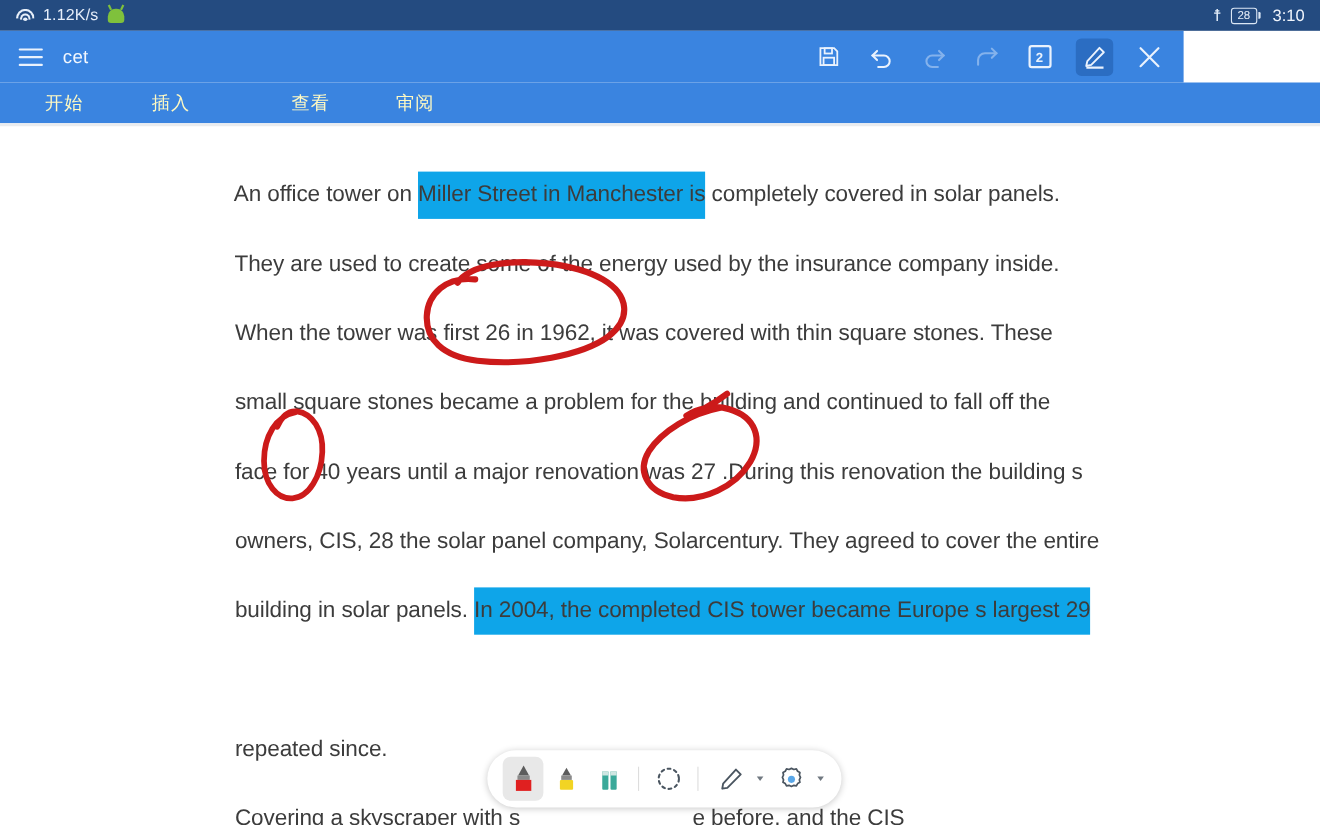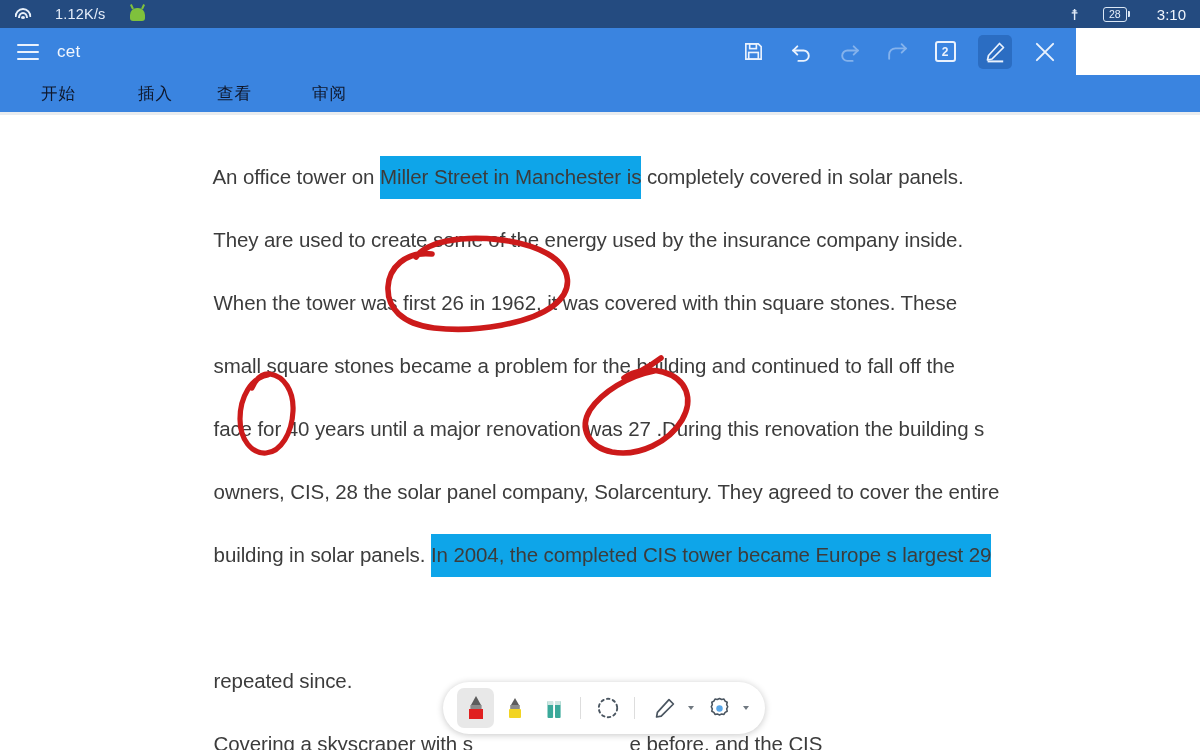--- a/index.html
+++ b/index.html
@@ -10,21 +10,21 @@
   }
   #app { position: relative; width: 1200px; height: 750px; }
 
   
   .statusbar {
     position: absolute; left: 0; top: 0; width: 1200px; height: 28px;
     background: #244b80; color: #dce8f5;
     display: flex; align-items: center; justify-content: space-between;
     padding: 0 14px; font-size: 14.5px;
   }
-  .sb-left, .sb-right { display: flex; align-items: center; gap: 24px; justify-content: flex-end; }
+  .sb-left, .sb-right { display: flex; align-items: center; gap: 8px; justify-content: flex-end; }
   .wifi-ico { width: 17px; height: 15px; position: relative; display:inline-block; }
   .wifi-ico i {
     position: absolute; left: 50%; transform: translateX(-50%);
     border: 2px solid #e8f0fa; border-bottom: none;
     border-radius: 50% 50% 0 0 / 100% 100% 0 0;
   }
   .wifi-ico i.a { width: 17px; height: 9px; top: 1px; }
   .wifi-ico i.b { width: 10px; height: 6px; top: 5px; }
   .wifi-ico i.c { width: 4px; height: 3px; top: 9px; background:#e8f0fa; border:none; border-radius:50%; }
   .net-speed { font-size: 14.5px; letter-spacing: .2px; color: #e6eefa; }
@@ -73,26 +73,26 @@
     display:flex; align-items:center; justify-content:center;
     color:#eaf2fd; font-size: 12px; font-weight: 700;
   }
 
   
   .tabbar {
     position: absolute; left: 0; top: 75px; width: 1200px; height: 37px;
     background: #3a84e0; display: flex; align-items: center;
   }
   .tab {
-    color: #0f172a; font-size: 16.5px; cursor: pointer;
+    color: #fef9c3; font-size: 16.5px; cursor: pointer;
     padding: 3px 6px; letter-spacing: 1px;
   }
   .tab-0 { margin-left: 35px; }
   .tab-1 { margin-left: 50px; }
-  .tab-2 { margin-left: 32px; }
+  .tab-2 { margin-left: 80px; }
   .tab-3 { margin-left: 48px; }
   .tab-sep {
     position: absolute; left: 0; top: 112px; width: 1200px; height: 3px;
     background: #e9ecef;
   }
 
   
   .doc {
     position: absolute; left: 0; top: 115px; width: 1200px; height: 635px;
     background: #ffffff; overflow: hidden;

